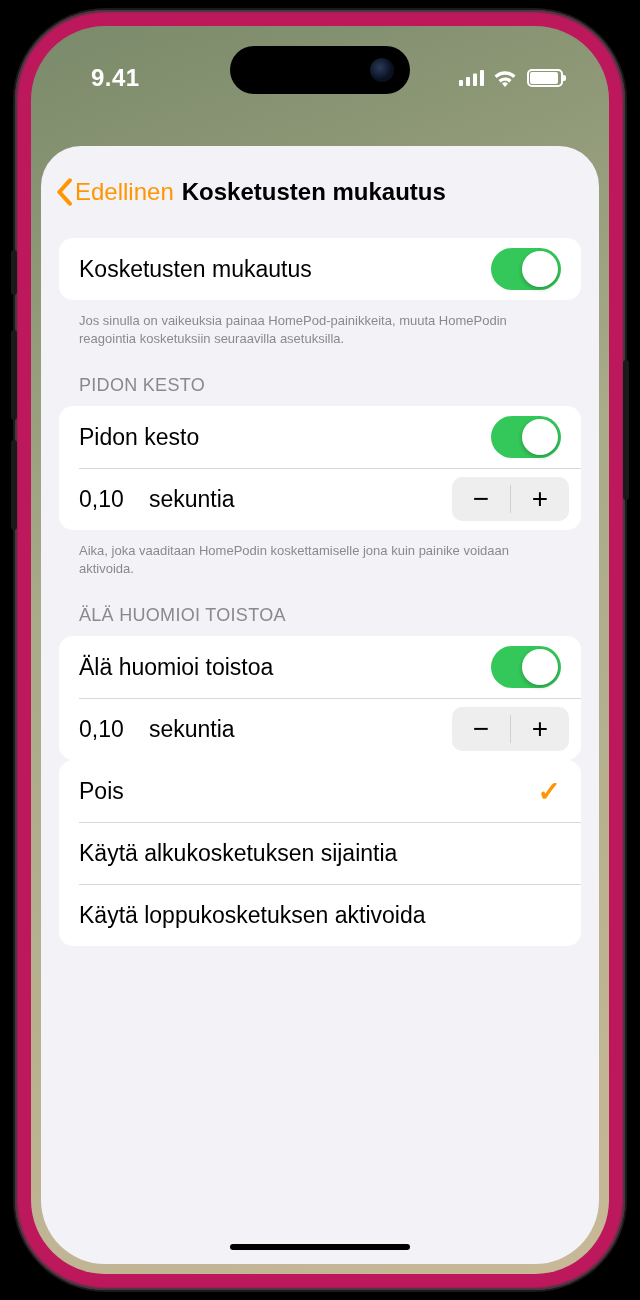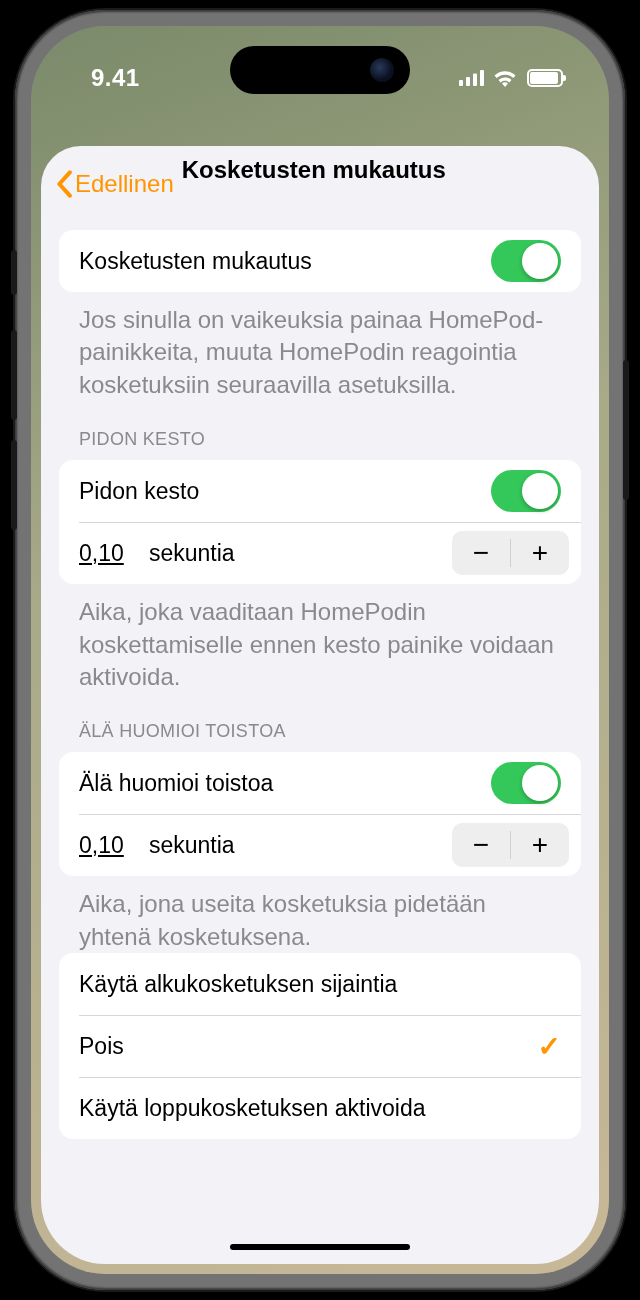--- a/index.html
+++ b/index.html
@@ -9,21 +9,21 @@
       width: 640px;
       height: 1300px;
       display: flex;
       align-items: center;
       justify-content: center;
       position: relative;
     }
     .phone {
       width: 610px;
       height: 1280px;
-      background: #737373;
+      background: #be185d;
       border-radius: 90px;
       padding: 16px;
       position: relative;
       box-shadow: inset 0 0 2px 2px #3a3a3c, 0 0 0 2px #1a1a1a;
     }
     .side-btn { position: absolute; background:#1a1a1a; border-radius:3px; }
     .sb-left1 { left:-4px; top:240px; width:6px; height:45px; }
     .sb-left2 { left:-4px; top:320px; width:6px; height:90px; }
     .sb-left3 { left:-4px; top:430px; width:6px; height:90px; }
     .sb-right { right:-4px; top:350px; width:6px; height:140px; }
@@ -64,22 +64,23 @@
 
     .sheet {
       position: absolute;
       top: 120px; left: 10px; right: 10px; bottom: 10px;
       background: #f2f2f7;
       border-radius: 40px 40px 64px 64px;
       overflow: hidden;
       display: flex; flex-direction: column;
     }
     .nav {
-      height: 66px; display:flex; padding: 10px 14px 0;
-      position: relative;
+      height: 66px; display:flex; align-items:center; padding: 10px 14px 0;
+      position: relative;
+      margin-top: 8px;
     }
     .back {
       display:flex; align-items:center; color:#ff9500; font-size:24px;
       gap:2px; cursor:pointer;
     }
     .nav-title { font-size:24px; font-weight:600; color:#000; margin-left:8px; }
 
     .content { flex:1; overflow:auto; padding: 18px 18px 30px; }
 
     .group { background:#fff; border-radius:14px; overflow:hidden; }
@@ -106,29 +107,29 @@
     .stepper {
       display:flex; background:#eeeeef; border-radius:10px; overflow:hidden;
       height:44px;
     }
     .stepper button {
       width:58px; border:none; background:transparent; font-size:28px;
       color:#000; cursor:pointer; font-weight:300; display:flex;
       align-items:center; justify-content:center;
     }
     .stepper-div { width:1px; background:#d0d0d4; margin:8px 0; }
-    .value-row .num { width:70px;text-decoration:underline; }
+    .value-row .num { width:70px; }
     .value-row .unit { flex:1; }
 
     .header-text {
       font-size:18px; color:#8a8a8e; text-transform:uppercase;
       margin: 28px 20px 10px; letter-spacing: 0.3px;
     }
     .footer-text {
-      font-size:24px; color:#8a8a8e; line-height:1.35;
+      font-size:13px; color:#8a8a8e; line-height:1.35;
       margin: 12px 20px 0;
     }
     .check { color:#ff9500; font-size:28px; font-weight:600; }
 
     .home-indicator {
       position:absolute; bottom:14px; left:50%; transform:translateX(-50%);
       width:180px; height:6px; background:#000; border-radius:3px;
     }
   </style>
 </head>
@@ -203,49 +204,48 @@
           <div class="row stepper-row value-row sep">
             <div class="num">0,10</div>
             <div class="unit">sekuntia</div>
             <div class="stepper">
               <button>−</button>
               <div class="stepper-div"></div>
               <button>+</button>
             </div>
           </div>
         </div>
-        <div class="footer-text">Aika, joka vaaditaan HomePodin koskettamiselle ennen kesto painike voidaan aktivoida.</div>
+        <div class="footer-text">Aika, joka vaaditaan HomePodin koskettamiselle jona kuin painike voidaan aktivoida.</div>
 
         <div class="header-text">ÄLÄ HUOMIOI TOISTOA</div>
         <div class="group">
           <div class="row">
             <div class="row-label">Älä huomioi toistoa</div>
             <div class="toggle">
                 <div class="toggle-knob"></div>
               </div>
           </div>
           <div class="row stepper-row value-row sep">
             <div class="num">0,10</div>
             <div class="unit">sekuntia</div>
             <div class="stepper">
               <button>−</button>
               <div class="stepper-div"></div>
               <button>+</button>
             </div>
           </div>
         </div>
-        <div class="footer-text">Aika, jona useita kosketuksia pidetään yhtenä kosketuksena.</div>
-
-        <div class="group">
-          <div class="row">
-            <div class="row-label">Käytä alkukosketuksen sijaintia</div>
-          </div>
+
+        <div class="group">
           <div class="row">
             <div class="row-label">Pois</div>
             <div class="check">✓</div>
+          </div>
+          <div class="row">
+            <div class="row-label">Käytä alkukosketuksen sijaintia</div>
           </div>
           <div class="row">
             <div class="row-label">Käytä loppukosketuksen aktivoida</div>
           </div>
         </div>
 
       </div>
 
       <div class="home-indicator"></div>
     </div>

